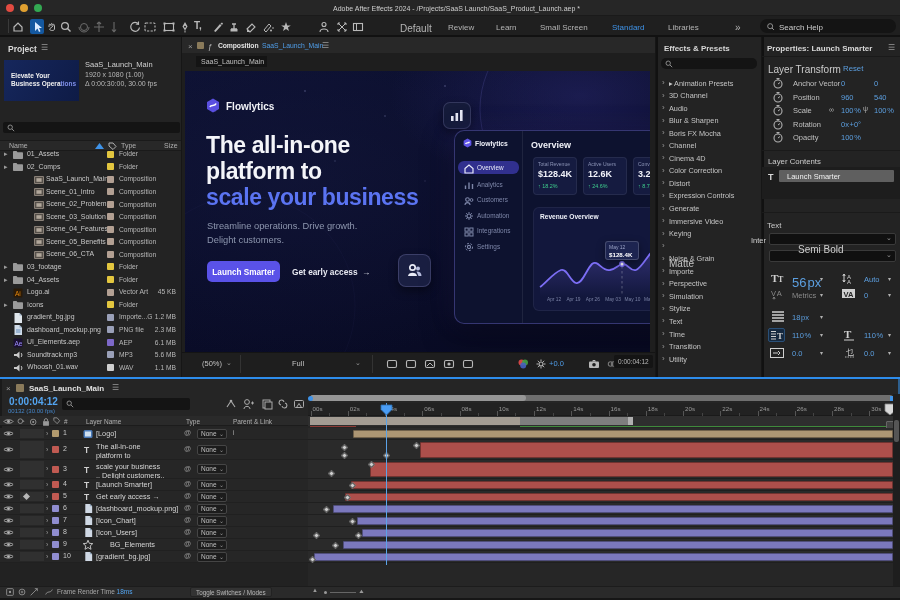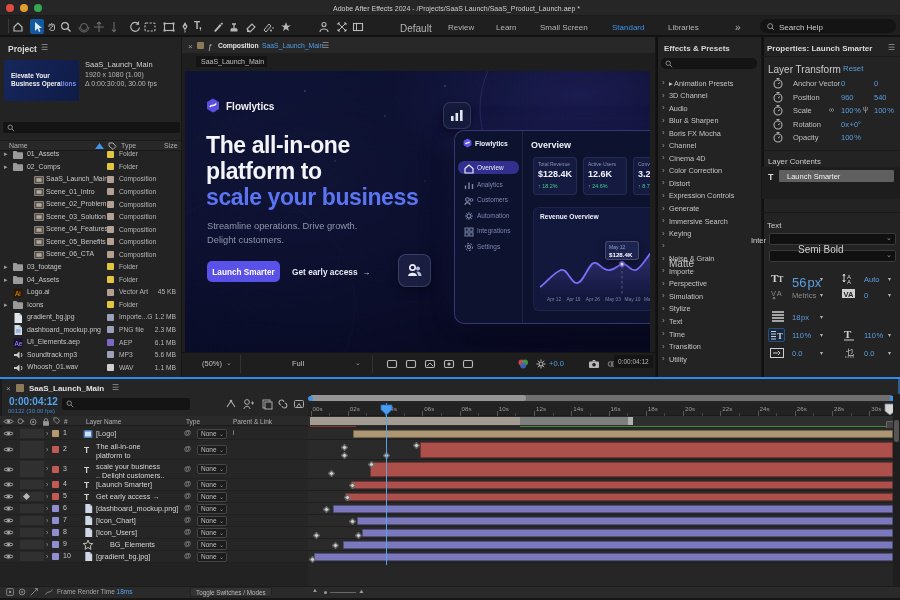--- a/index.html
+++ b/index.html
@@ -466,21 +466,21 @@
     <div class="txt" style="left:669px;top:153.8px;font-size:7.3px;color:#c5c5c5;">Cinema 4D</div>
     <div class="txt" style="left:662px;top:165.85000000000002px;font-size:8px;color:#999;">›</div>
     <div class="txt" style="left:669px;top:166.35000000000002px;font-size:7.3px;color:#c5c5c5;">Color Correction</div>
     <div class="txt" style="left:662px;top:178.40000000000003px;font-size:8px;color:#999;">›</div>
     <div class="txt" style="left:669px;top:178.90000000000003px;font-size:7.3px;color:#c5c5c5;">Distort</div>
     <div class="txt" style="left:662px;top:190.95000000000005px;font-size:8px;color:#999;">›</div>
     <div class="txt" style="left:669px;top:191.45000000000005px;font-size:7.3px;color:#c5c5c5;">Expression Controls</div>
     <div class="txt" style="left:662px;top:203.50000000000006px;font-size:8px;color:#999;">›</div>
     <div class="txt" style="left:669px;top:204.00000000000006px;font-size:7.3px;color:#c5c5c5;">Generate</div>
     <div class="txt" style="left:662px;top:216.05000000000007px;font-size:8px;color:#999;">›</div>
-    <div class="txt" style="left:669px;top:216.55000000000007px;font-size:7.3px;color:#c5c5c5;">Immersive Search</div>
+    <div class="txt" style="left:669px;top:216.55000000000007px;font-size:7.3px;color:#c5c5c5;">Immersive Video</div>
     <div class="txt" style="left:662px;top:228.60000000000008px;font-size:8px;color:#999;">›</div>
     <div class="txt" style="left:669px;top:229.10000000000008px;font-size:7.3px;color:#c5c5c5;">Keying</div>
     <div class="txt" style="left:662px;top:241.1500000000001px;font-size:8px;color:#999;">›</div>
     <div class="txt" style="left:669px;top:258px;font-size:10px;color:#c5c5c5;">Matte</div>
     <div class="txt" style="left:662px;top:253.7000000000001px;font-size:8px;color:#999;">›</div>
     <div class="txt" style="left:669px;top:254.2000000000001px;font-size:7.3px;color:#c5c5c5;">Noise &amp; Grain</div>
     <div class="txt" style="left:662px;top:266.2500000000001px;font-size:8px;color:#999;">›</div>
     <div class="txt" style="left:669px;top:266.7500000000001px;font-size:7.3px;color:#c5c5c5;">Importe</div>
     <div class="txt" style="left:662px;top:278.8000000000001px;font-size:8px;color:#999;">›</div>
     <div class="txt" style="left:669px;top:279.3000000000001px;font-size:7.3px;color:#c5c5c5;">Perspective</div>

